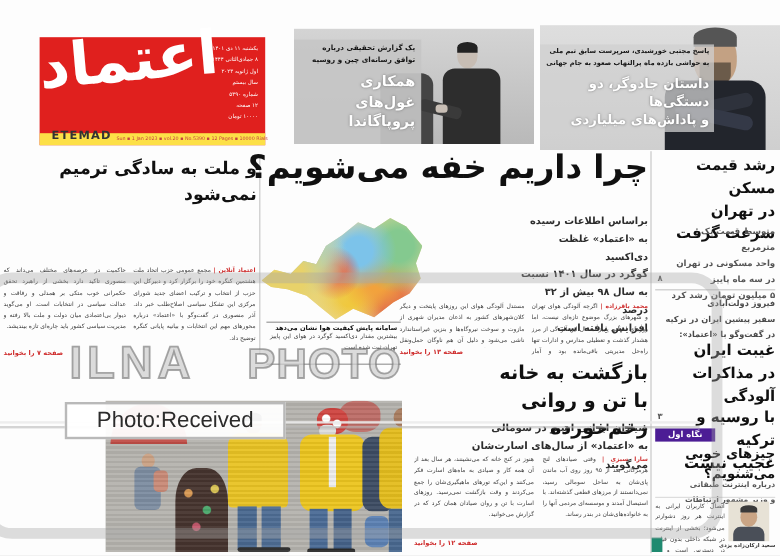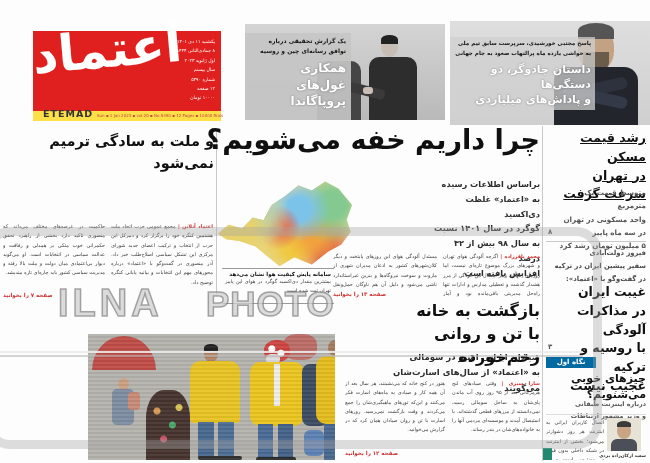--- a/index.html
+++ b/index.html
@@ -47,21 +47,21 @@
       #ead995;
     clip-path:polygon(0 62%,8% 52%,18% 56%,26% 44%,34% 47%,40% 30%,50% 20%,60% 8%,70% 14%,80% 4%,90% 12%,100% 30%,96% 46%,99% 60%,92% 74%,82% 82%,70% 96%,57% 88%,46% 98%,36% 86%,28% 76%,16% 70%,6% 68%);}
   .note-box{border-top:1px solid #9a9a9a;border-bottom:1px solid #9a9a9a;padding:2px 3px;}
   
   #photo-yellow{left:88px;top:334px;width:247px;height:126px;background:#b5b3ae;}
   #photo-yellow .grain{position:absolute;inset:0;
      background:repeating-linear-gradient(0deg,rgba(255,255,255,0.05) 0 2px,rgba(0,0,0,0.05) 2px 4px);}
   
   .sb-h{font-size:12.5px;font-weight:bold;color:#101010;line-height:1.5;}
   .sb-sub{font-size:7.2px;font-weight:bold;color:#555;line-height:1.85;}
-  #badge-first-look{left:546px;top:357px;width:50px;height:11px;background:#0369a1;color:#fff;
+  #badge-first-look{left:546px;top:357px;width:50px;height:11px;background:#4c1d95;color:#fff;
                     font-size:7px;font-weight:bold;text-align:center;line-height:11px;direction:rtl;}
   
   .wm{pointer-events:none;}
   #wm-frame{left:-16px;top:227px;width:600px;height:204px;border:9px solid rgba(165,165,165,0.38);
             border-radius:26px;z-index:40;}
   .wm-word{font-family:"Liberation Sans",sans-serif;font-weight:bold;
            color:rgba(246,246,246,0.5);-webkit-text-stroke:1.5px rgba(115,115,115,0.6);
            text-shadow:0 0 1px rgba(120,120,120,0.45);z-index:41;}
   #wm-line1{left:0;top:351px;width:583px;height:2px;background:rgba(235,235,235,0.9);z-index:42;}
   #wm-line2{left:0;top:355px;width:583px;height:2px;background:rgba(185,185,185,0.6);z-index:42;}
@@ -209,21 +209,21 @@
     <div class="abs" style="left:240px;top:6px;width:14px;height:16px;background:#a87c5f;border-radius:50%;"></div>
     <div class="abs" style="left:228px;top:22px;width:48px;height:68px;background:#e4bd1e;border-radius:10px;"></div>
     <div class="abs" style="left:236px;top:90px;width:15px;height:36px;background:#49688f;"></div>
 
     <div class="abs" style="left:216px;top:96px;width:20px;height:26px;background:#5d82b4;border-radius:6px;"></div>
     <div class="abs" style="left:110px;top:122px;width:44px;height:4px;background:#333;border-radius:2px;"></div>
     <div class="abs" style="left:168px;top:123px;width:40px;height:4px;background:#2a2a2a;border-radius:2px;"></div>
     <div class="grain"></div>
   </div>
 
-  <div class="abs fa sb-h" style="left:546px;top:129px;width:100px;text-decoration:underline;">
+  <div class="abs fa sb-h" style="left:546px;top:129px;width:100px;">
     <span class="line">رشد قیمت مسکن</span>
     <span class="line">در تهران</span>
     <span class="line">سرعت گرفت</span>
   </div>
   <div class="abs fa sb-sub" style="left:556px;top:186px;width:90px;">
     <span class="line">متوسط قیمت یک مترمربع</span>
     <span class="line">واحد مسکونی در تهران</span>
     <span class="line">در سه ماه پاییز</span>
     <span class="line">۵ میلیون تومان رشد کرد</span>
   </div>
@@ -262,14 +262,15 @@
     <div class="abs" style="left:4px;top:21px;width:26px;height:12px;background:#4a4f58;border-radius:6px 6px 0 0;"></div>
   </div>
   <div class="abs fa b" style="left:596px;top:453px;width:50px;font-size:4.5px;color:#333;">سعید ارکان‌زاده یزدی</div>
   <div class="abs" style="left:543px;top:448px;width:9px;height:12px;background:#1f8a70;"></div>
 
   <div id="wm-frame" class="abs wm"></div>
   <div class="abs wm wm-word" style="left:58px;top:282px;font-size:38px;letter-spacing:4px;">ILNA</div>
   <div class="abs wm wm-word" style="left:206px;top:284px;font-size:35px;letter-spacing:1px;">PHOTO</div>
   <div id="wm-line1" class="abs wm"></div>
   <div id="wm-line2" class="abs wm"></div>
+  <div id="wm-received" class="abs wm">Photo:Received</div>
 
 </div>
 
 </body></html>

